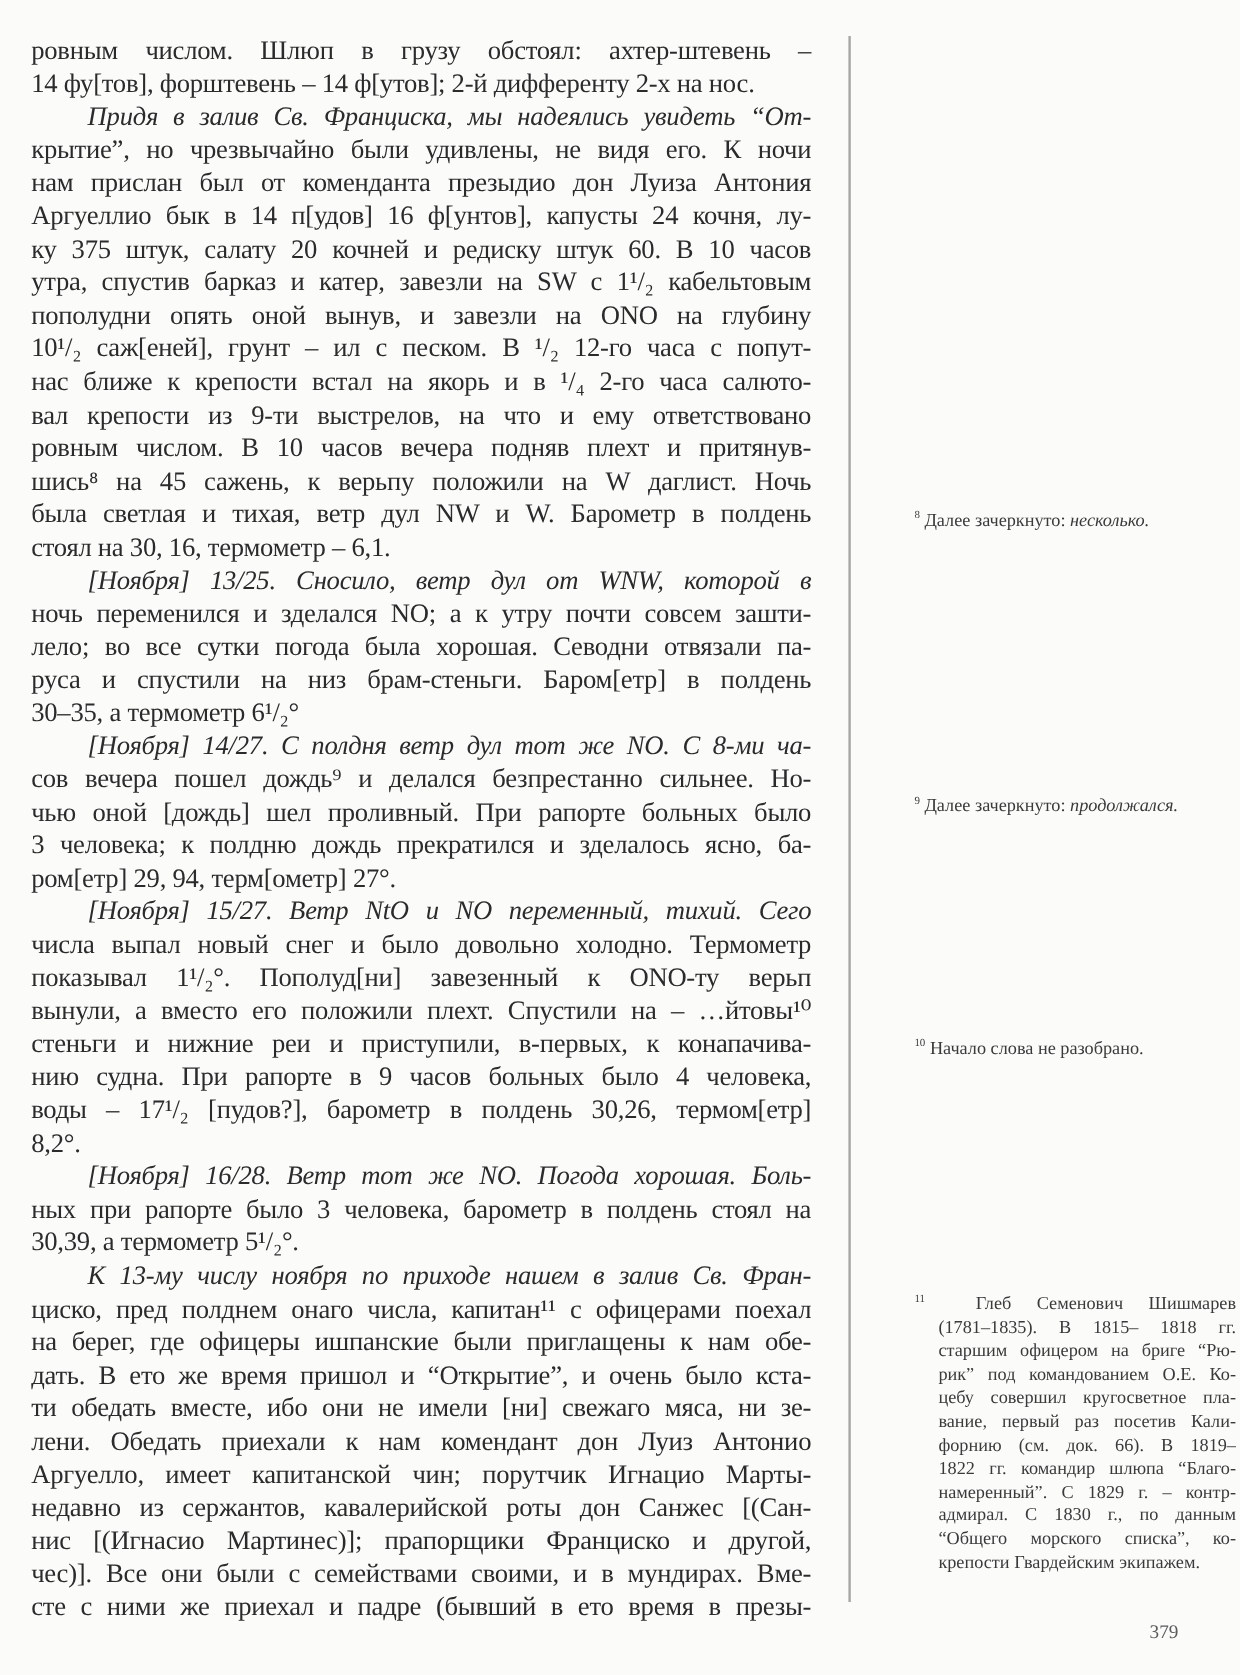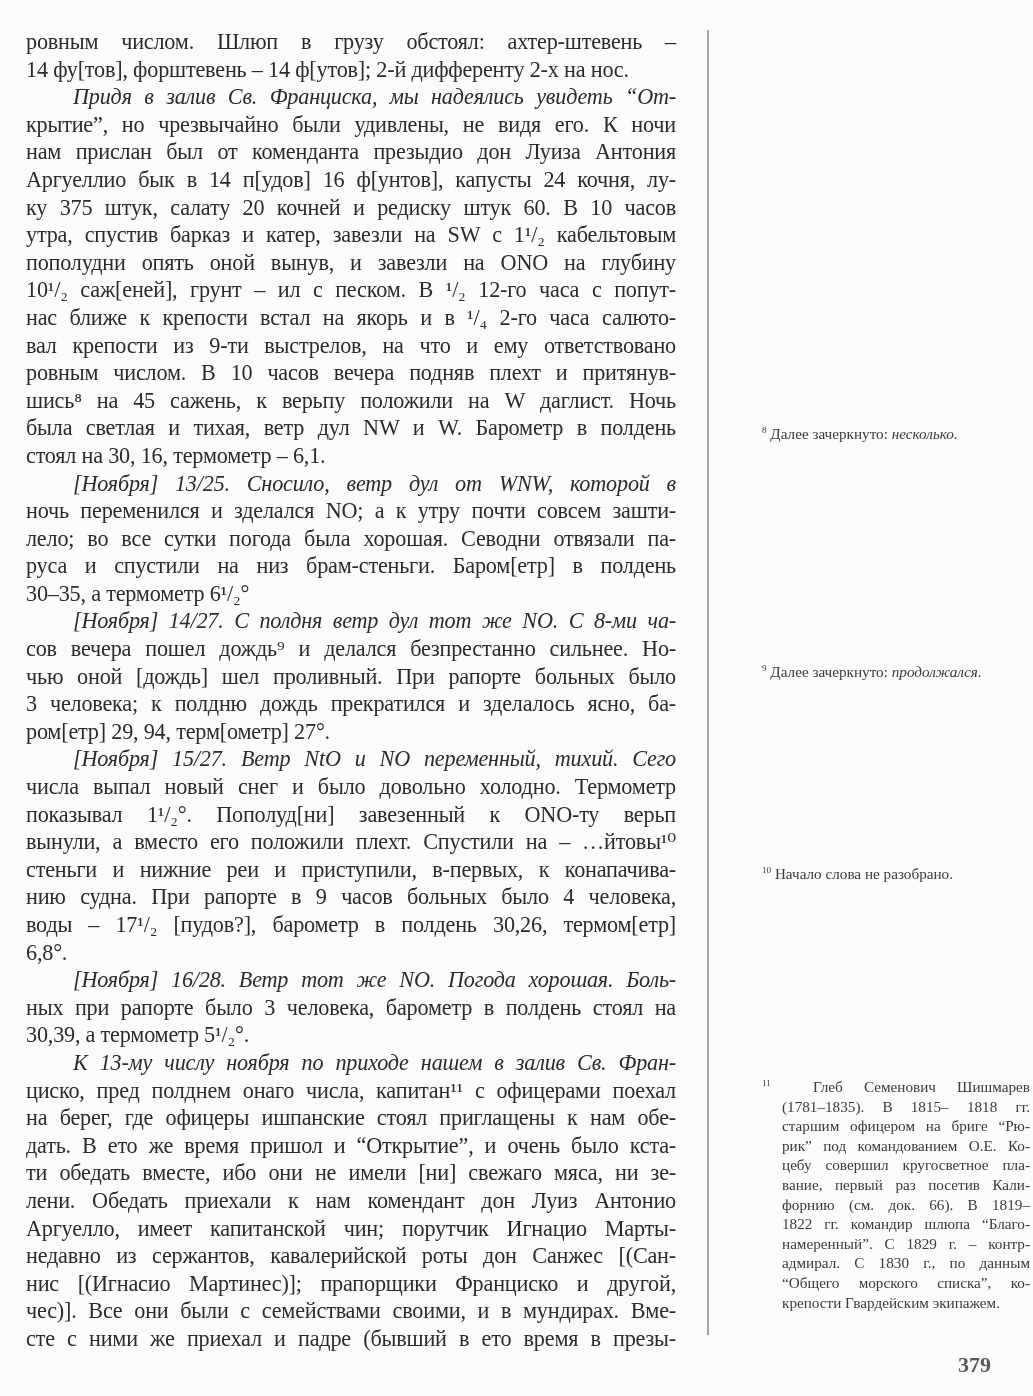--- a/index.html
+++ b/index.html
@@ -19,21 +19,21 @@
     .divider {
       position: absolute; left: 707px; top: 30px; width: 2px; height: 1305px; background: #a6a6a6;
     }
     .notes { position: absolute; left: 722px; width: 268px; font-size: 15.2px; color: #3a3a3a; margin-left: 40px; }
     .note-line { display: block; white-space: nowrap; line-height: 19.6px; text-align: justify; text-align-last: justify; }
     .note-line.last { text-align-last: left; }
     .note-line.cont { padding-left: 20px; }
     sup { font-size: 60%; line-height: 0; vertical-align: super; }
     i { font-style: italic; }
     .page-number {
-      position: absolute; left: 958px; top: 1352px; font-size: 22px; font-weight: bold; color: #5a5a5a;
+      position: absolute; left: 958px; top: 1352px; font-size: 16px; font-weight: normal; color: #5a5a5a;
     }
   </style>
 </head>
 <body>
 
 <div class="main" id="main">
     <span class="line">ровным числом. Шлюп в грузу обстоял: ахтер-штевень –</span>
     <span class="line last">14 фу[тов], форштевень – 14 ф[утов]; 2-й дифференту 2-х на нос.</span>
     <span class="line indent">Придя в залив Св. Франциска, мы надеялись увидеть “От-</span>
     <span class="line">крытие”, но чрезвычайно были удивлены, не видя его. К ночи</span>
@@ -59,27 +59,27 @@
     <span class="line">чью оной [дождь] шел проливный. При рапорте больных было</span>
     <span class="line">3 человека; к полдню дождь прекратился и зделалось ясно, ба-</span>
     <span class="line last">ром[етр] 29, 94, терм[ометр] 27°.</span>
     <span class="line indent">[Ноября] 15/27. Ветр NtO и NO переменный, тихий. Сего</span>
     <span class="line">числа выпал новый снег и было довольно холодно. Термометр</span>
     <span class="line">показывал 1¹/₂°. Пополуд[ни] завезенный к ONO-ту верьп</span>
     <span class="line">вынули, а вместо его положили плехт. Спустили на – …йтовы¹⁰</span>
     <span class="line">стеньги и нижние реи и приступили, в-первых, к конапачива-</span>
     <span class="line">нию судна. При рапорте в 9 часов больных было 4 человека,</span>
     <span class="line">воды – 17¹/₂ [пудов?], барометр в полдень 30,26, термом[етр]</span>
-    <span class="line last">6,8°.</span>
+    <span class="line last">8,2°.</span>
     <span class="line indent">[Ноября] 16/28. Ветр тот же NO. Погода хорошая. Боль-</span>
     <span class="line">ных при рапорте было 3 человека, барометр в полдень стоял на</span>
     <span class="line last">30,39, а термометр 5¹/₂°.</span>
     <span class="line indent">К 13-му числу ноября по приходе нашем в залив Св. Фран-</span>
     <span class="line">циско, пред полднем онаго числа, капитан¹¹ с офицерами поехал</span>
-    <span class="line">на берег, где офицеры ишпанские стоял приглащены к нам обе-</span>
+    <span class="line">на берег, где офицеры ишпанские были приглащены к нам обе-</span>
     <span class="line">дать. В ето же время пришол и “Открытие”, и очень было кста-</span>
     <span class="line">ти обедать вместе, ибо они не имели [ни] свежаго мяса, ни зе-</span>
     <span class="line">лени. Обедать приехали к нам комендант дон Луиз Антонио</span>
     <span class="line">Аргуелло, имеет капитанской чин; порутчик Игнацио Марты-</span>
     <span class="line">недавно из сержантов, кавалерийской роты дон Санжес [(Сан-</span>
     <span class="line">нис [(Игнасио Мартинес)]; прапорщики Франциско и другой,</span>
     <span class="line">чес)]. Все они были с семействами своими, и в мундирах. Вме-</span>
     <span class="line">сте с ними же приехал и падре (бывший в ето время в презы-</span>
   </div>
 <div class="divider"></div>

